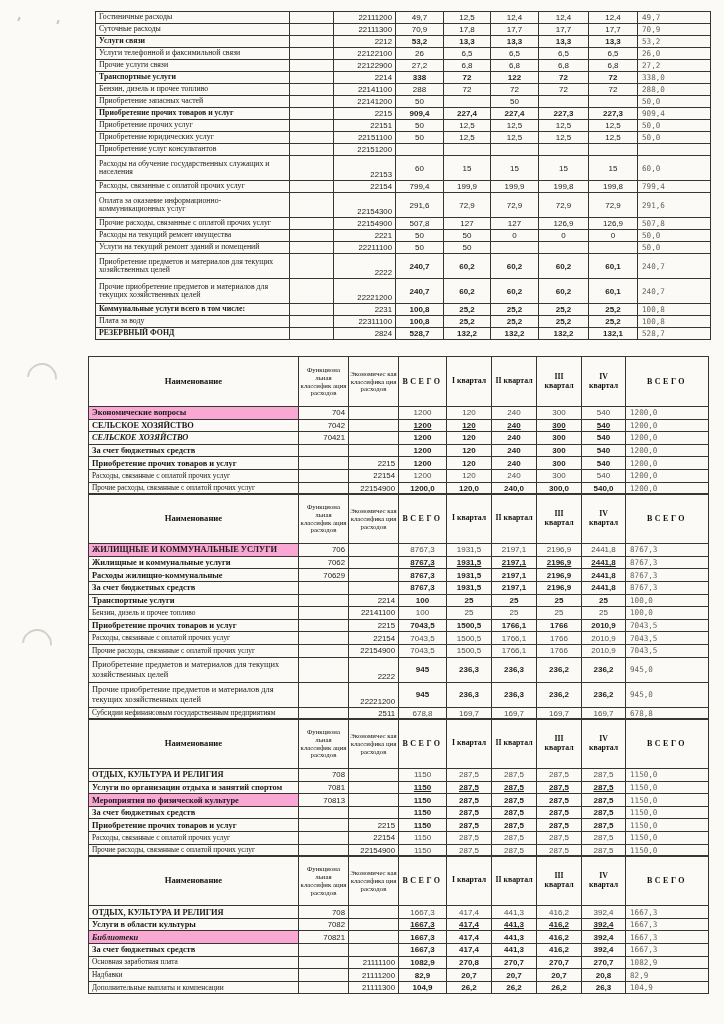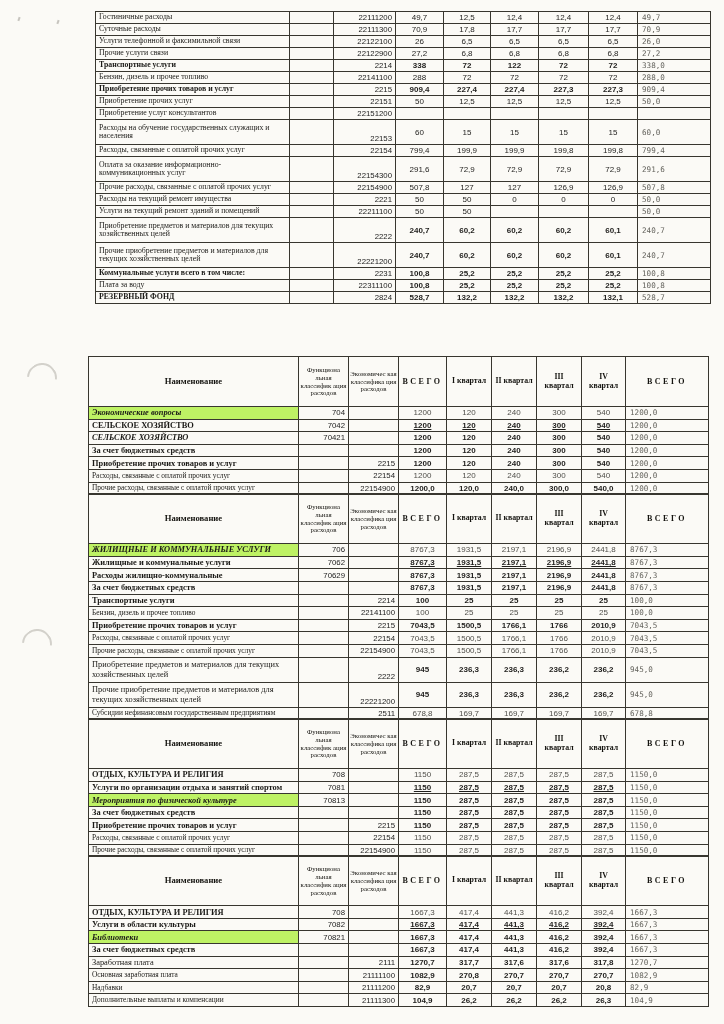--- a/index.html
+++ b/index.html
@@ -54,21 +54,21 @@
   .lt tr.sm td.nm{font-size:7.4px;}
   td.cd{font-family:"Liberation Sans",sans-serif;font-size:7.8px;text-align:right;padding-right:3px;color:#222;}
   td.vl{font-family:"Liberation Sans",sans-serif;font-size:8px;text-align:center;color:#1f1e1c;}
   td.lc{font-family:"DejaVu Sans Mono",monospace;font-size:7.6px;color:#64635d;text-align:left;padding-left:4px;}
 
   tr.b td.nm{font-weight:700;}
   tr.b td.vl{font-weight:700;}
   tr.bv td.vl{font-weight:700;}
   tr.u td.vl{font-weight:700;text-decoration:underline;}
   tr.i td.nm{font-style:italic;}
-  tr.g td.nm{background:#bef264;font-style:italic;}
+  tr.g td.nm{background:#f9a8d4;}
   tr.lv td.vl{font-weight:400;color:#504f4a;}
   tr.tall td.cd{vertical-align:bottom;padding-bottom:1px;}
 </style>
 </head>
 <body>
 
 <div class="page">
   <div class="speck" style="left:18px;top:17px;"></div>
   <div class="speck" style="left:57px;top:20px;"></div>
   <div class="punch" style="left:27px;top:363px;"></div>
@@ -103,20 +103,31 @@
             <td class="nm">Суточные расходы</td>
             <td class="cd"></td>
             <td class="cd">22111300</td>
             <td class="vl">70,9</td>
             <td class="vl">17,8</td>
             <td class="vl">17,7</td>
             <td class="vl">17,7</td>
             <td class="vl">17,7</td>
             <td class="lc">70,9</td>
           </tr>
+          <tr class="b">
+            <td class="nm">Услуги связи</td>
+            <td class="cd"></td>
+            <td class="cd">2212</td>
+            <td class="vl">53,2</td>
+            <td class="vl">13,3</td>
+            <td class="vl">13,3</td>
+            <td class="vl">13,3</td>
+            <td class="vl">13,3</td>
+            <td class="lc">53,2</td>
+          </tr>
           <tr>
             <td class="nm">Услуги телефонной и факсимильной связи</td>
             <td class="cd"></td>
             <td class="cd">22122100</td>
             <td class="vl">26</td>
             <td class="vl">6,5</td>
             <td class="vl">6,5</td>
             <td class="vl">6,5</td>
             <td class="vl">6,5</td>
             <td class="lc">26,0</td>
@@ -147,35 +158,57 @@
             <td class="nm">Бензин, дизель и прочее топливо</td>
             <td class="cd"></td>
             <td class="cd">22141100</td>
             <td class="vl">288</td>
             <td class="vl">72</td>
             <td class="vl">72</td>
             <td class="vl">72</td>
             <td class="vl">72</td>
             <td class="lc">288,0</td>
           </tr>
+          <tr>
+            <td class="nm">Приобретение запасных частей</td>
+            <td class="cd"></td>
+            <td class="cd">22141200</td>
+            <td class="vl">50</td>
+            <td class="vl"></td>
+            <td class="vl">50</td>
+            <td class="vl"></td>
+            <td class="vl"></td>
+            <td class="lc">50,0</td>
+          </tr>
           <tr class="b">
             <td class="nm">Приобретение прочих товаров и услуг</td>
             <td class="cd"></td>
             <td class="cd">2215</td>
             <td class="vl">909,4</td>
             <td class="vl">227,4</td>
             <td class="vl">227,4</td>
             <td class="vl">227,3</td>
             <td class="vl">227,3</td>
             <td class="lc">909,4</td>
           </tr>
           <tr>
             <td class="nm">Приобретение прочих  услуг</td>
             <td class="cd"></td>
             <td class="cd">22151</td>
+            <td class="vl">50</td>
+            <td class="vl">12,5</td>
+            <td class="vl">12,5</td>
+            <td class="vl">12,5</td>
+            <td class="vl">12,5</td>
+            <td class="lc">50,0</td>
+          </tr>
+          <tr>
+            <td class="nm">Приобретение юридических услуг</td>
+            <td class="cd"></td>
+            <td class="cd">22151100</td>
             <td class="vl">50</td>
             <td class="vl">12,5</td>
             <td class="vl">12,5</td>
             <td class="vl">12,5</td>
             <td class="vl">12,5</td>
             <td class="lc">50,0</td>
           </tr>
           <tr>
             <td class="nm">Приобретение услуг  консультантов</td>
             <td class="cd"></td>
@@ -745,31 +778,20 @@
             <td class="nm">За счет бюджетных средств</td>
             <td class="cd"></td>
             <td class="cd"></td>
             <td class="vl">1667,3</td>
             <td class="vl">417,4</td>
             <td class="vl">441,3</td>
             <td class="vl">416,2</td>
             <td class="vl">392,4</td>
             <td class="lc">1667,3</td>
           </tr>
-          <tr class="bv">
-            <td class="nm">Заработная плата</td>
-            <td class="cd"></td>
-            <td class="cd">2111</td>
-            <td class="vl">1270,7</td>
-            <td class="vl">317,7</td>
-            <td class="vl">317,6</td>
-            <td class="vl">317,6</td>
-            <td class="vl">317,8</td>
-            <td class="lc">1270,7</td>
-          </tr>
           <tr class="sm bv">
             <td class="nm">Основная заработная плата</td>
             <td class="cd"></td>
             <td class="cd">21111100</td>
             <td class="vl">1082,9</td>
             <td class="vl">270,8</td>
             <td class="vl">270,7</td>
             <td class="vl">270,7</td>
             <td class="vl">270,7</td>
             <td class="lc">1082,9</td>

